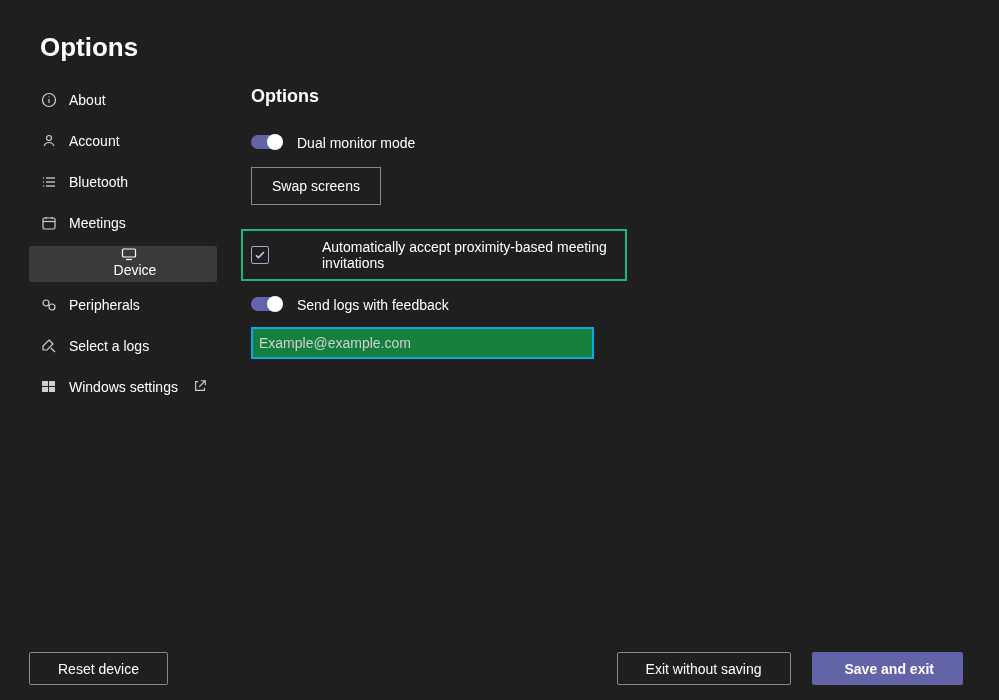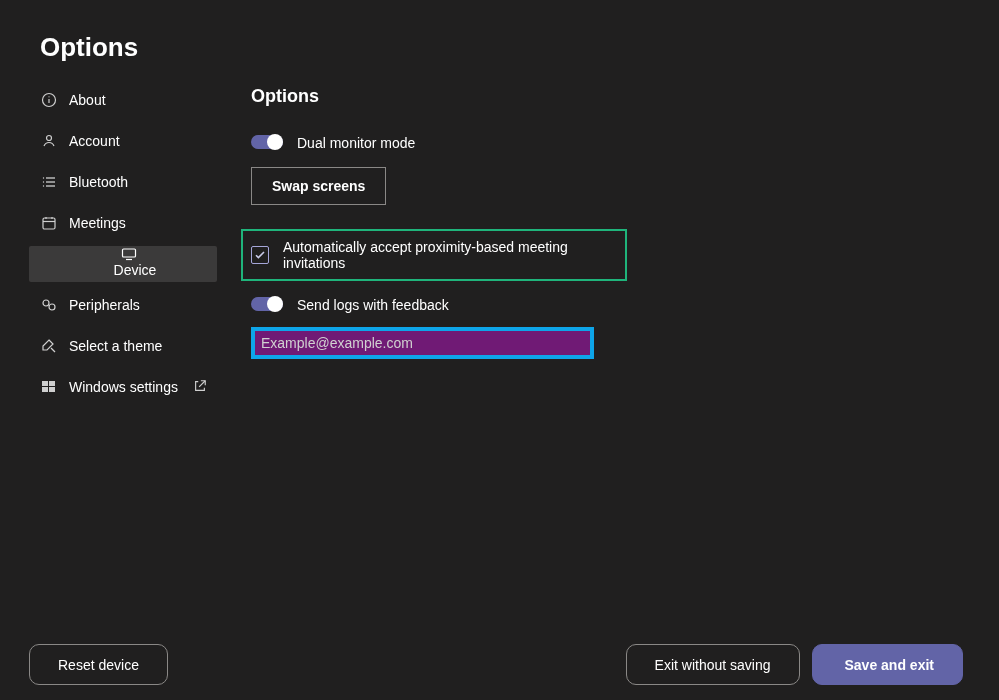--- a/index.html
+++ b/index.html
@@ -103,95 +103,96 @@
     border-radius: 50%;
   }
   .row-label { font-size: 14px; }
 
   
   .swap-btn {
     border: 1px solid #8a8886;
     background: transparent;
     color: #ffffff;
     font-size: 14px;
-    font-weight: 700;
+    font-weight: 400;
     padding: 10px 20px;
     cursor: pointer;
     margin-bottom: 30px;
     margin-top: -2px;
   }
 
   
   .hl-box {
     border: 2px solid #1fb47b;
     padding: 8px 8px;
     margin-left: -10px;
     margin-bottom: 16px;
     margin-top: -6px;
     display: flex;
     align-items: center;
     width: 386px;
+    gap: 39px;
   }
   .checkbox {
     width: 18px;
     height: 18px;
     border: 1px solid #a5a6d8;
     border-radius: 2px;
     display: flex;
     align-items: center;
     justify-content: center;
     margin-right: 14px;
     flex-shrink: 0;
     cursor: pointer;
   }
 
   
   .email-input {
     width: 343px;
     height: 32px;
-    background: #701a75;
-    border: 4px solid #0ea5e9;
+    background: #15803d;
+    border: 2px solid #0ea5e9;
     color: #d0d0d0;
     font-size: 14px;
     padding: 0 8px 0 6px;
     margin-top: -4px;
   }
 
   
   .footer {
     position: absolute;
     left: 29px;
     right: 36px;
     bottom: 15px;
     display: flex;
     align-items: center;
   }
   .btn {
-    height: 41px;
+    height: 33px;
     padding: 0 28px;
     font-size: 14px;
-    border-radius: 10px;
+    border-radius: 2px;
     cursor: pointer;
     display: flex;
     align-items: center;
     justify-content: center;
   }
   .btn-outline {
     background: transparent;
     color: #ffffff;
     border: 1px solid #8a8886;
   }
   .btn-primary {
     background: #6264a7;
     color: #ffffff;
     border: 1px solid #6264a7;
     font-weight: 600;
   }
   .spacer { flex: 1; }
-  .footer .btn + .btn { margin-left: 12px; padding-left: 32px; }
+  .footer .btn + .btn { margin-left: 21px; padding-left: 32px; }
 
   svg { display: block; }
 </style>
 </head>
 <body>
 
 <div class="page-title">Options</div>
 
 <div class="sidebar">
 
@@ -262,21 +263,21 @@
     <span class="sidebar-label">Peripherals</span>
   </div>
 
   <div class="sidebar-item">
     <span class="sidebar-icon">
       <svg width="16" height="16" viewBox="0 0 16 16" fill="none" stroke="#cfcfcf" stroke-width="1.2">
         <path d="M8 2l4 4-6 6H2v-4z"></path>
           <path d="M10 10l4 4"></path>
       </svg>
     </span>
-    <span class="sidebar-label">Select a theme</span>
+    <span class="sidebar-label">Select a logs</span>
   </div>
 
   <div class="sidebar-item">
     <span class="sidebar-icon">
       <svg width="16" height="16" viewBox="0 0 16 16" fill="#cfcfcf">
         <rect x="1" y="2" width="6" height="5"></rect>
           <rect x="8" y="2" width="6" height="5"></rect>
         <rect x="1" y="8" width="6" height="5"></rect>
           <rect x="8" y="8" width="6" height="5"></rect>
       </svg>

